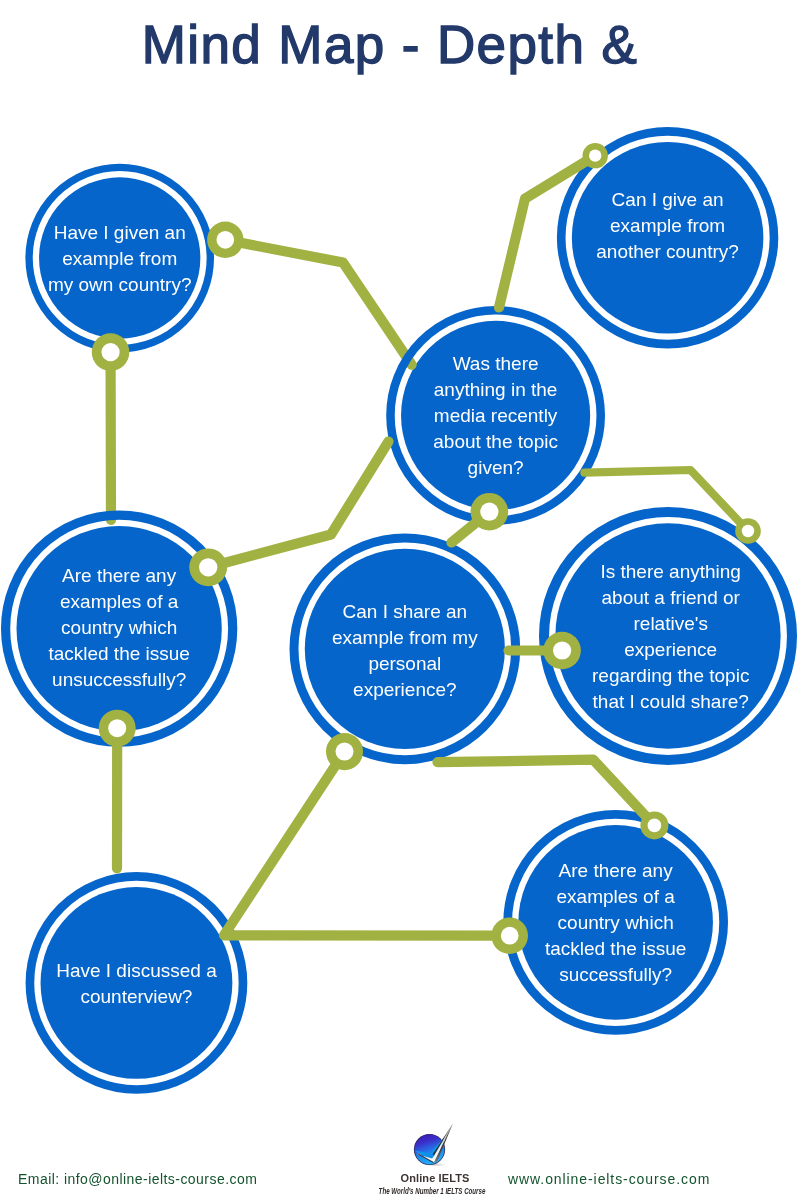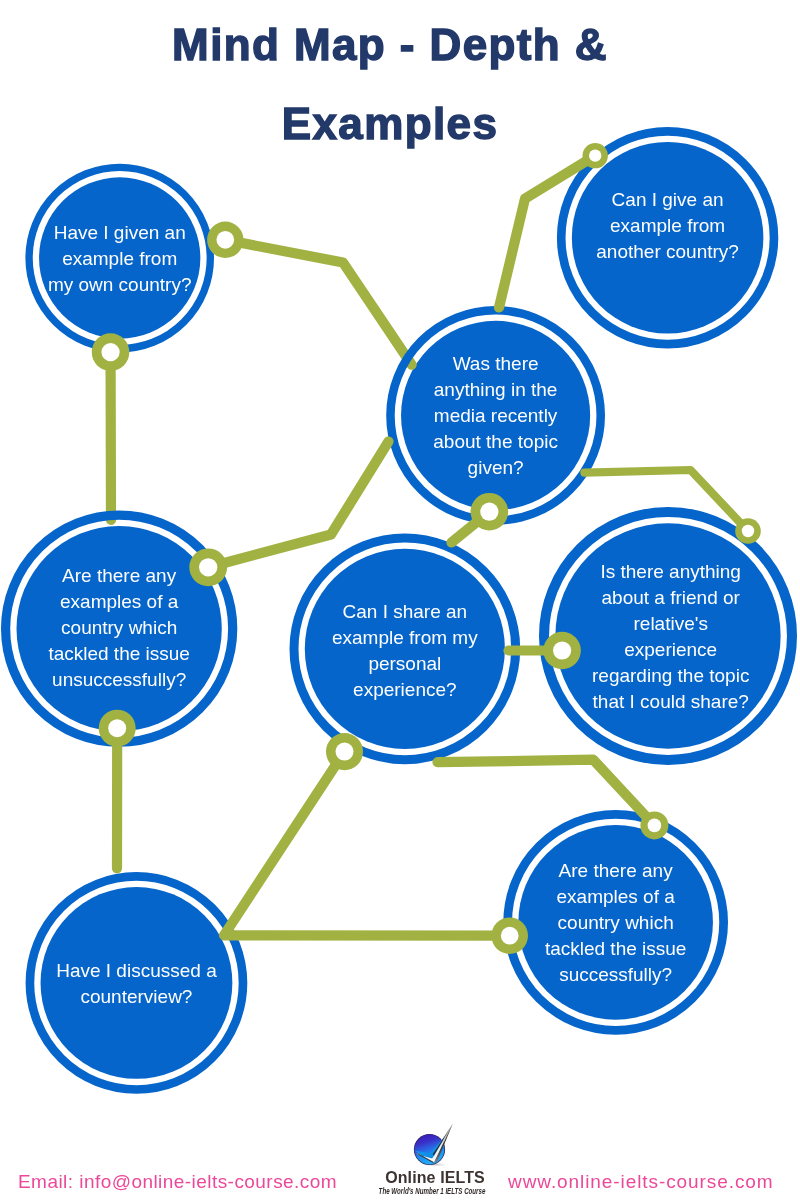--- a/index.html
+++ b/index.html
@@ -1,41 +1,40 @@
 <!DOCTYPE html>
 <html><head>
 <meta charset="utf-8">
 <title>Mind Map - Depth &amp; Examples</title>
 <style>
   html,body{margin:0;padding:0;}
   body{width:800px;height:1200px;overflow:hidden;background:#ffffff;
        font-family:"Liberation Sans",sans-serif;-webkit-font-smoothing:antialiased;}
   #page{position:relative;width:800px;height:1200px;background:#ffffff;}
   #title{position:absolute;left:2px;top:6px;width:776px;text-align:center;
-    font-size:44px;line-height:78.5px;font-weight:bold;color:#22396a;letter-spacing:1.4px;-webkit-text-stroke:1.4px #22396a;}
+    font-size:53px;line-height:78.5px;font-weight:normal;color:#22396a;letter-spacing:1.4px;-webkit-text-stroke:1.4px #22396a;}
   #title .tline{display:block;}
   #map{position:absolute;left:0;top:0;}
   .bubble-text{fill:#ffffff;font-family:"Liberation Sans",sans-serif;font-size:19.0px;text-anchor:middle;}
   #footer{position:absolute;left:0;top:0;width:800px;height:1200px;pointer-events:none;}
-  .foot-txt{position:absolute;font-size:19px;color:#ec4899;white-space:nowrap;pointer-events:auto;}
+  .foot-txt{position:absolute;font-size:14px;color:#14532d;white-space:nowrap;pointer-events:auto;}
   #email{left:18px;top:1171px;letter-spacing:0.45px;}
   #weburl{left:508px;top:1171px;letter-spacing:0.92px;text-align:right;}
   #logo{position:absolute;left:355px;top:1121px;width:160px;text-align:center;}
   #logo-mark{display:block;margin:0 auto;}
-  #logo-name{font-size:16px;font-weight:bold;color:#3d3330;letter-spacing:0.1px;margin-top:1px;line-height:12px;}
+  #logo-name{font-size:11px;font-weight:bold;color:#3d3330;letter-spacing:0.1px;margin-top:1px;line-height:12px;}
   #logo-tagline{font-size:9px;font-weight:bold;font-style:italic;color:#2f2a28;letter-spacing:0px;margin-top:1px;line-height:9px;transform:scaleX(0.685);transform-origin:center;position:relative;left:-3px;top:2px;}
 </style>
 </head>
 <body>
 
 <div id="page">
 
   <div id="title">
     <span class="tline">Mind Map - Depth &amp;</span>
-    <span class="tline">Examples</span>
   </div>
 
   <svg id="map" width="800" height="1200" viewBox="0 0 800 1200">
     <g id="layer-discs">
         <circle cx="119.7" cy="258" r="80.6446" fill="#0565ca"></circle>
         <circle cx="667.6" cy="237.7" r="95.7654" fill="#0565ca"></circle>
         <circle cx="495.6" cy="415.4" r="94.56680000000001" fill="#0565ca"></circle>
         <circle cx="119.15" cy="628.65" r="102.63430000000001" fill="#0565ca"></circle>
         <circle cx="404.85" cy="648.85" r="100.0527" fill="#0565ca"></circle>
         <circle cx="668" cy="636" r="112.638" fill="#0565ca"></circle>

